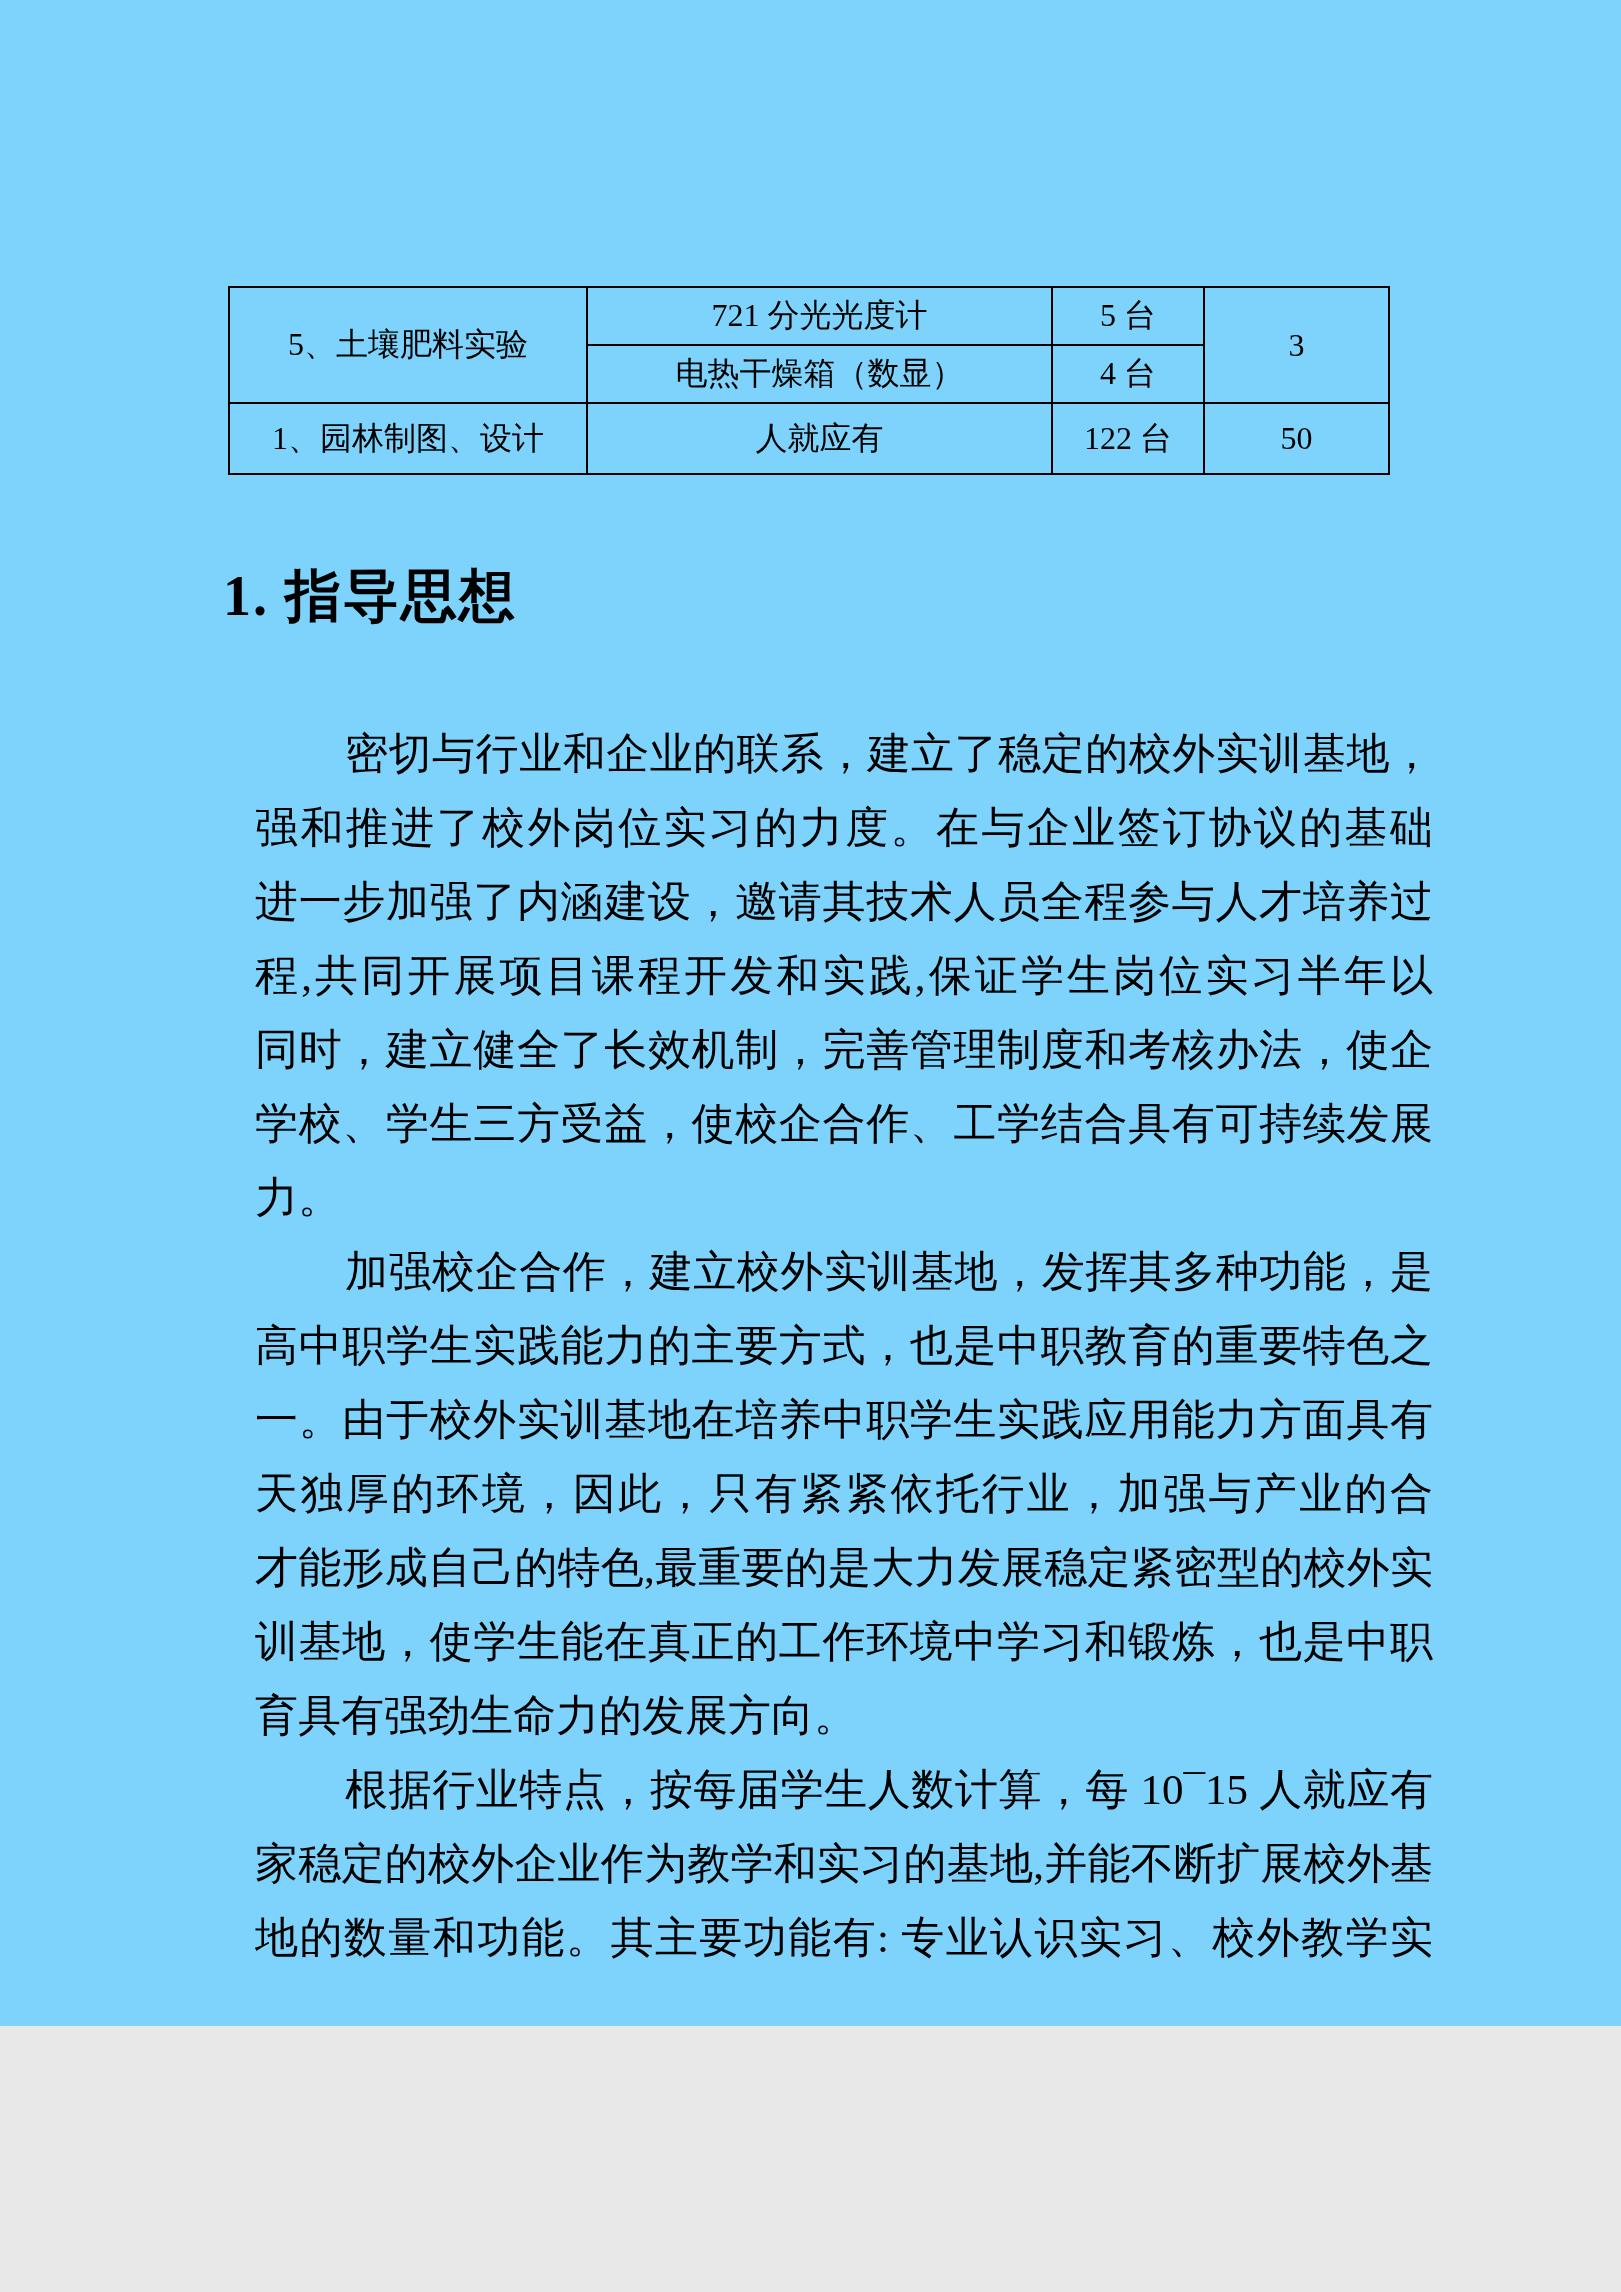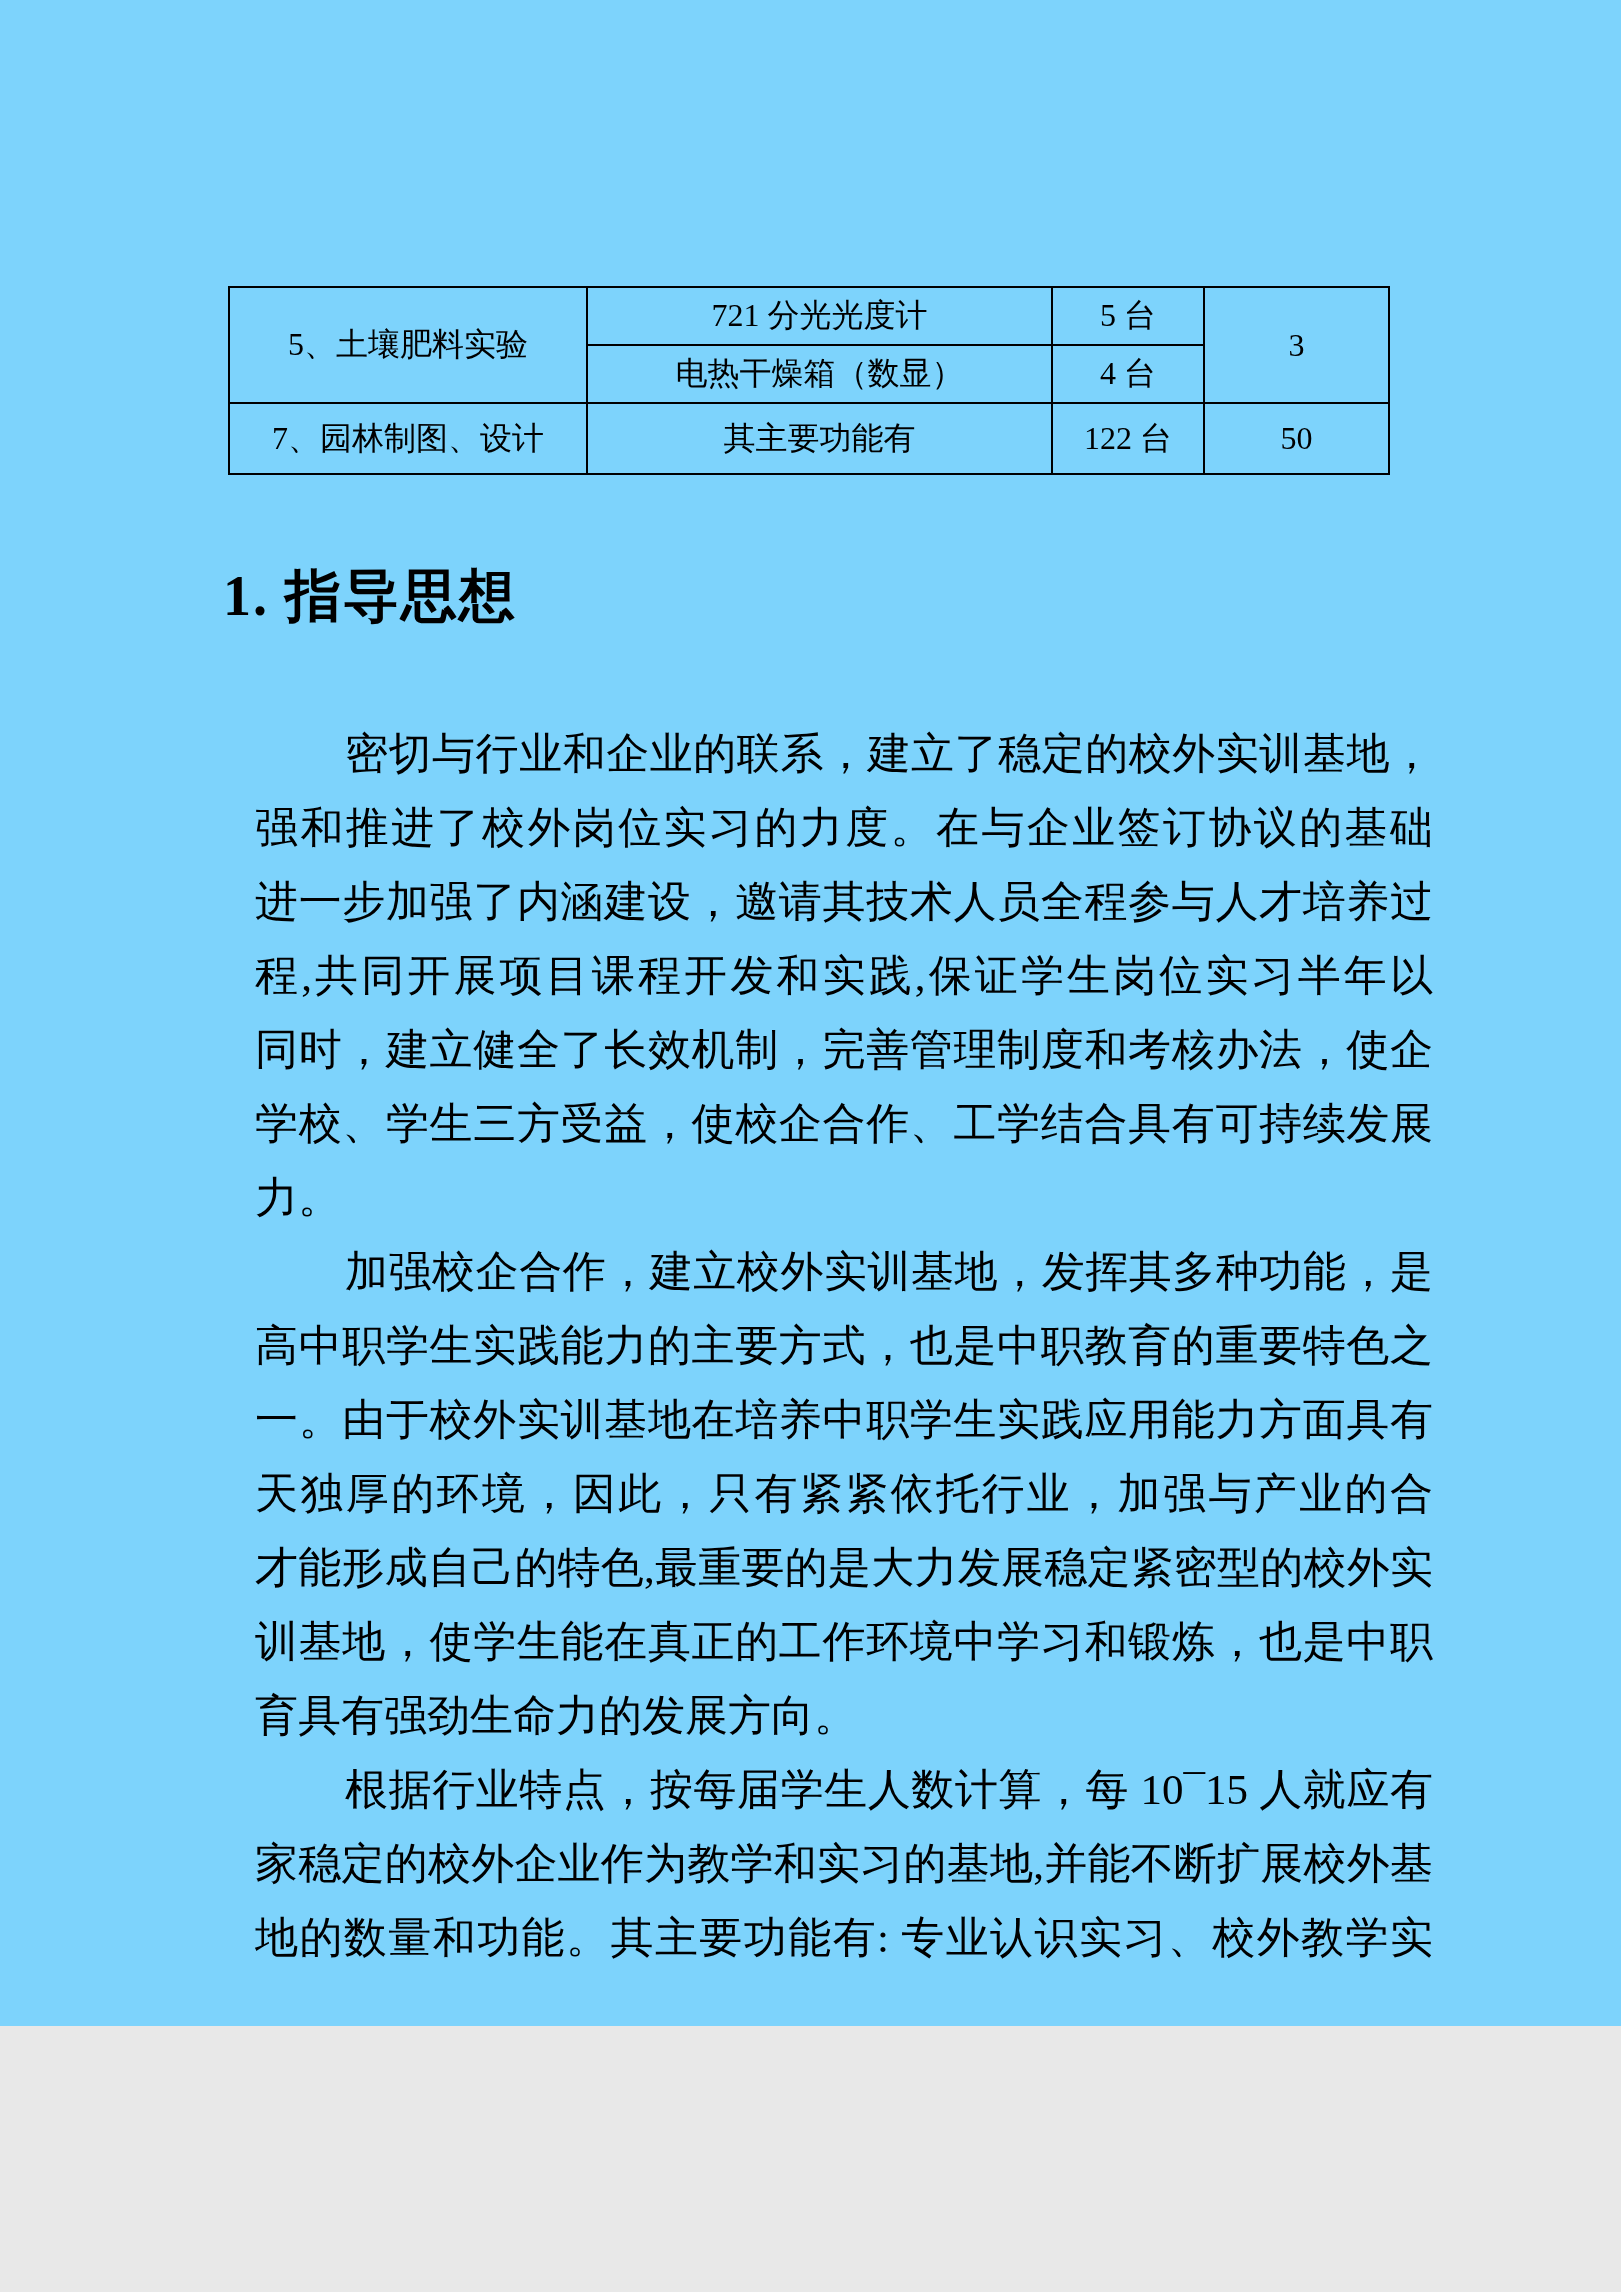--- a/index.html
+++ b/index.html
@@ -111,22 +111,22 @@
         <td rowspan="2">5、土壤肥料实验</td>
         <td>721 分光光度计</td>
         <td>5 台</td>
         <td rowspan="2">3</td>
       </tr>
       <tr class="r2">
         <td>电热干燥箱（数显）</td>
         <td>4 台</td>
       </tr>
       <tr class="r3">
-        <td>7、园林制图、设计</td>
-        <td>其主要功能有</td>
+        <td>1、园林制图、设计</td>
+        <td>人就应有</td>
         <td>122 台</td>
         <td>50</td>
       </tr>
     </tbody>
   </table>
 
 
   <div class="heading-sub">1. 指导思想</div>
 
   <div class="body-text" id="body-text">

